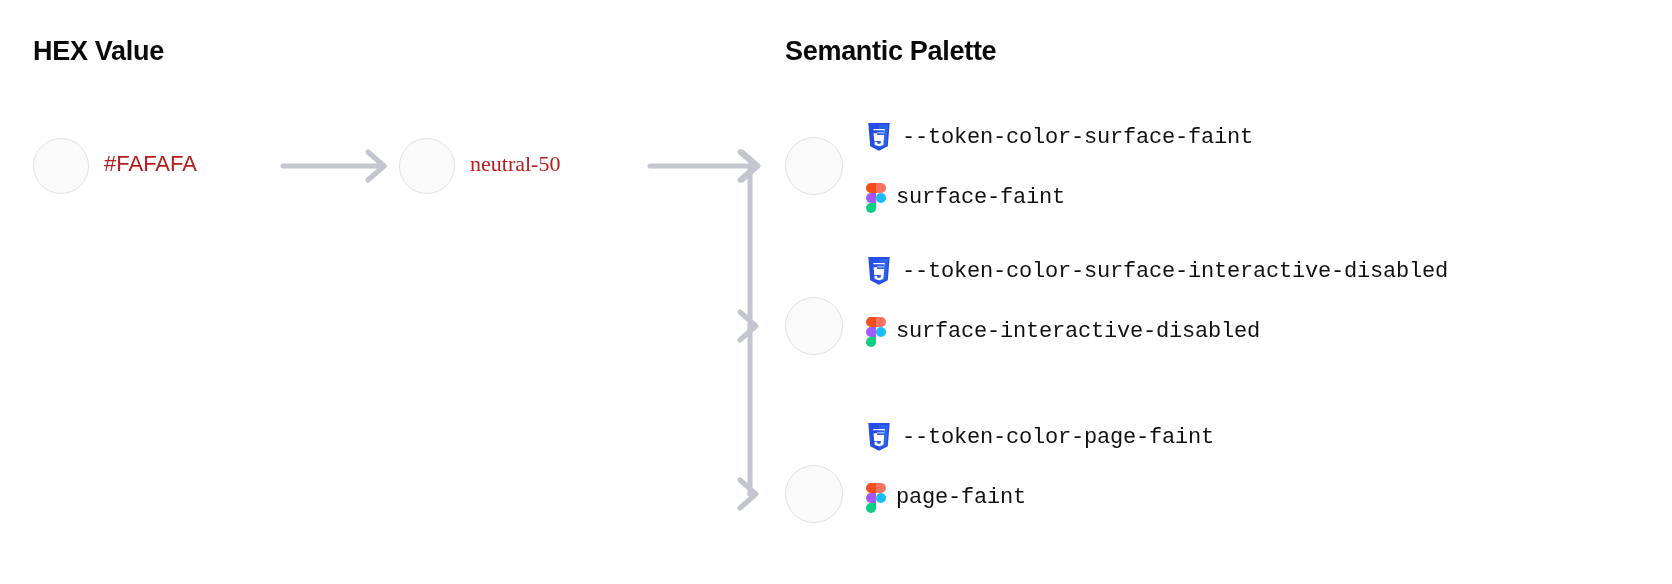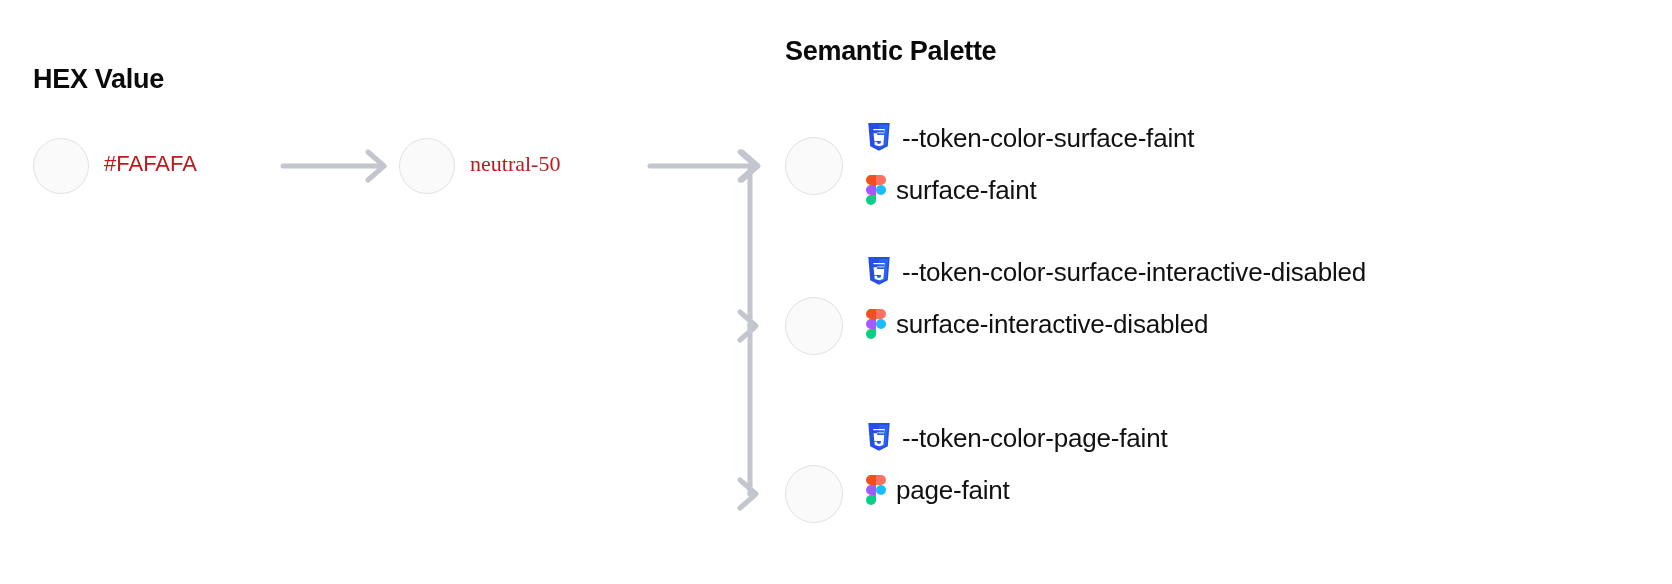--- a/index.html
+++ b/index.html
@@ -22,21 +22,21 @@
   
   .col-heading {
     position: absolute;
     font-size: 27px;
     font-weight: bold;
     color: #0a0a0a;
     letter-spacing: -0.3px;
     white-space: nowrap;
     line-height: 1;
   }
-  #h-hex      { left: 33px;  top: 38px; margin-top: 28px; }
+  #h-hex      { left: 33px;  top: 38px; }
   #h-core     { left: 396px; top: 38px; }
   #h-semantic { left: 785px; top: 38px; }
 
   
   .swatch {
     position: absolute;
     border-radius: 50%;
     background: #fafafa;
     border: 1px solid #e2e2e5;
     box-sizing: border-box;
@@ -79,28 +79,29 @@
   #row-2 { top: 252px; }
   #row-3 { top: 418px; }
 
   .token-line {
     display: flex;
     align-items: center;
     height: 40px;
     gap: 10px;
     white-space: nowrap;
   }
-  .token-line + .token-line { margin-top: 12px; }
+  .token-line + .token-line { margin-top: 20px; }
 
   .token-text {
-    font-size: 26px;
+    font-size: 22px;
     font-weight: 400;
     color: #111111;
     letter-spacing: -0.2px;
     line-height: 1;
+    font-family: Liberation Mono, monospace;
   }
 
   .icon {
     flex: 0 0 auto;
     display: block;
   }
   .icon-css { width: 26px; height: 30px; }
   .icon-figma { width: 20px; height: 30px; }
 </style>
 </head>

